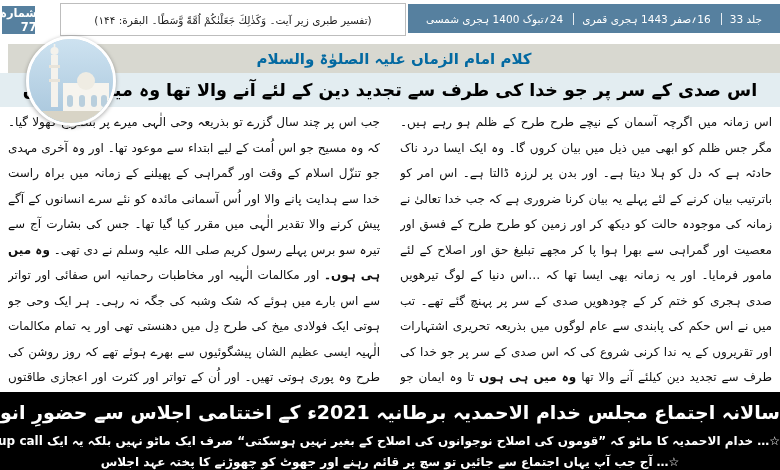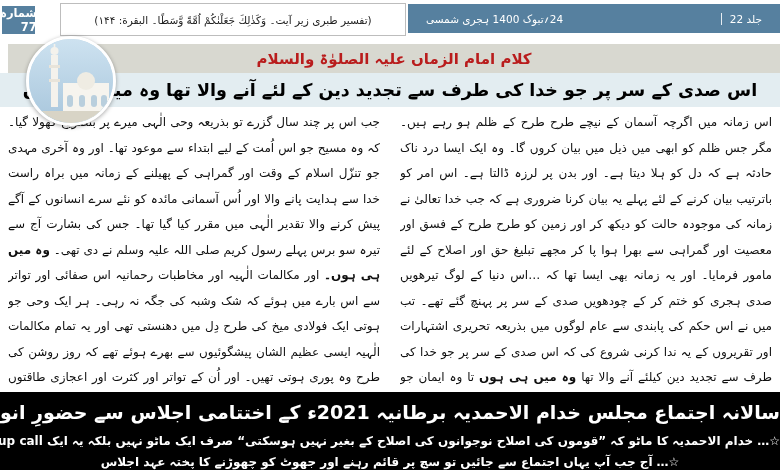--- a/index.html
+++ b/index.html
@@ -22,21 +22,21 @@
     position:absolute;right:0;top:4px;left:408px;height:29px;color:#fff;
     display:flex;align-items:center;justify-content:space-between;
     font-size:10.5px;padding:0 10px;box-sizing:border-box;white-space:nowrap;
   }
   .date-item{padding:0 8px;}
   .date-item:not(:last-child){border-left:1px solid rgba(255,255,255,.85);}
   
   .band-gray{
     position:absolute;top:44px;left:0;right:0;height:29px;background:#d8d8d0;
     display:flex;align-items:center;justify-content:center;
-    font-size:15px;font-weight:bold;color:#b91c1c;margin-left:8px;
+    font-size:15px;font-weight:bold;color:#0369a1;margin-left:8px;
   }
   .band-blue{
     position:absolute;top:73px;left:0;right:0;height:34px;
     display:flex;align-items:center;justify-content:center;
     font-size:17.5px;font-weight:bold;color:#000;
   }
   .logo-circle{
     position:absolute;left:26px;top:36px;width:84px;height:84px;border-radius:50%;
     border:3px solid #fff;box-shadow:0 1px 4px rgba(0,0,0,.35);overflow:hidden;z-index:5;
     background:#bcd6e8;
@@ -72,21 +72,22 @@
 
   <div class="issue-box" style="background:#56809f;">
     <span>شمارہ 77</span>
   </div>
 
   <div class="tafsir-box">
     <span>(تفسیر طبری زیر آیت۔ وَكَذٰلِكَ جَعَلْنٰكُمْ اُمَّةً وَّسَطًا۔ البقرة: ۱۴۴)</span>
   </div>
 
   <div class="date-bar" style="background:#56809f;">
-    <span class="date-item">جلد 22</span>
+    <span class="date-item">جلد 33</span>
+    <span class="date-item">16؍صفر 1443 ہجری قمری</span>
     <span class="date-item">24؍تبوک 1400 ہجری شمسی</span>
   </div>
 
   <div class="band-gray" style="background:#d8d8d0;">
     <span>کلام امام الزماں علیہ الصلوٰۃ والسلام</span>
   </div>
   <div class="band-blue" style="background:#e3edf1;">
     <span>اس صدی کے سر پر جو خدا کی طرف سے تجدید دین کے لئے آنے والا تھا وہ میں ہی ہوں</span>
   </div>
 

